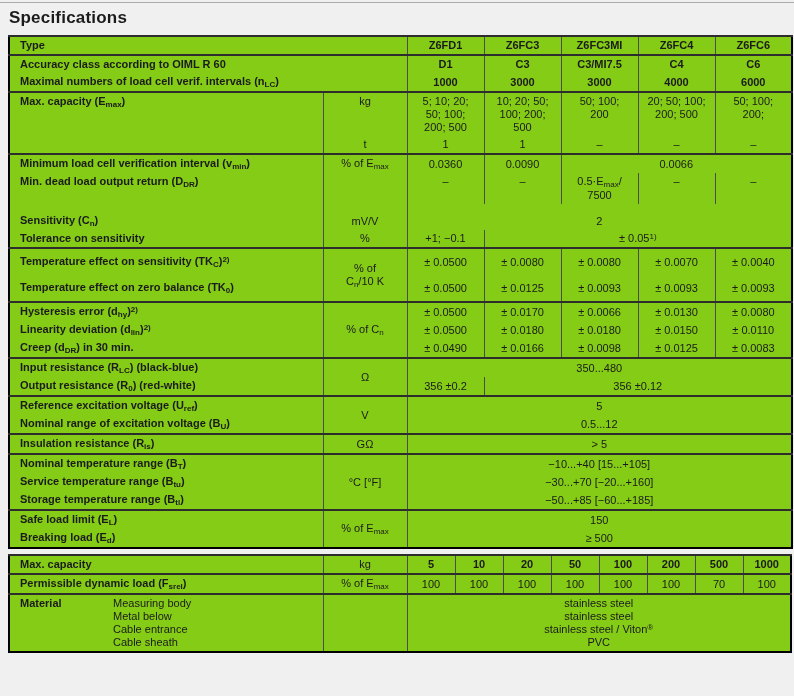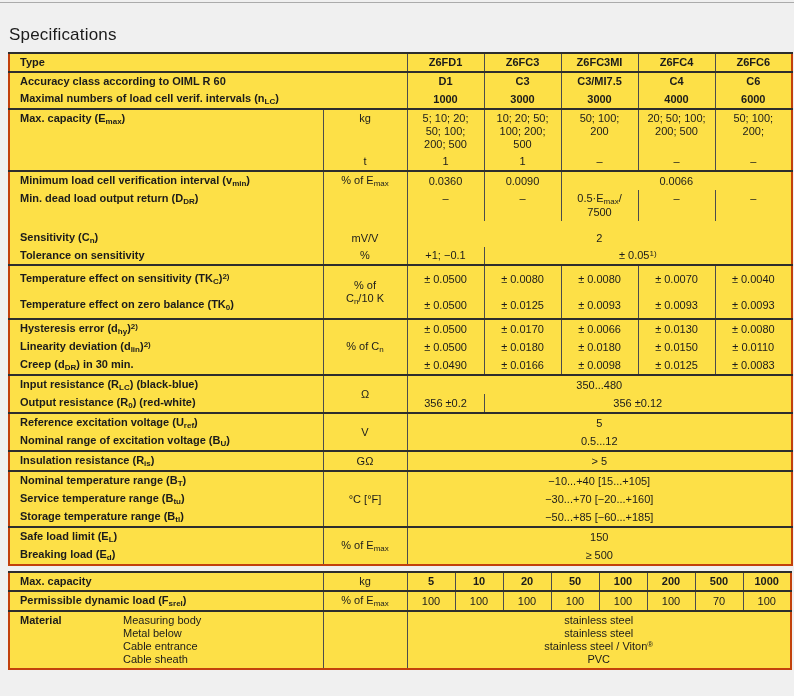--- a/index.html
+++ b/index.html
@@ -3,40 +3,40 @@
 <meta charset="utf-8">
 <style>
   html,body{margin:0;padding:0}
   body{
     width:794px;height:696px;overflow:hidden;
     background:#f0f0f0;color:#1b1b1b;
     font-family:"Liberation Sans", sans-serif;
   }
   .top-rule{height:1px;background:#ababab;margin-top:2px}
   .page{padding:0 3px 0 8px}
-  .title{font-size:17px;font-weight:normal;margin:22px 0 7px 1px;letter-spacing:.2px}
-  table{border-collapse:collapse;table-layout:fixed;background:#fde047;border:2px solid #c2410c}
+  .title{font-size:17px;font-weight:bold;margin:5px 0 7px 1px;letter-spacing:.2px}
+  table{border-collapse:collapse;table-layout:fixed;background:#84cc16;border:2px solid #000000}
   #t1{width:783px}
   #t2{width:782px;margin-top:5px}
   td{
     font-size:11px;line-height:13px;padding:2px 4px;
     vertical-align:middle;overflow:hidden;
     empty-cells:show;
   }
   tr.sec > td{border-top:2px solid #2d2d2d}
   td.lbl{text-align:left;font-weight:bold;padding-left:10px}
   td.unit, td.val{text-align:center;border-left:1px solid #4c4c4c}
   td.val.b{font-weight:bold}
   tr.top > td{vertical-align:top}
   tr.pad > td{padding-top:6px;padding-bottom:6px}
   tr.gap > td{padding-top:10px}
   sub{font-size:8px;line-height:1;vertical-align:-2px}
   sup{font-size:8px;line-height:1;vertical-align:3px}
   .matwrap{display:flex;align-items:flex-start}
-  .matwrap .m1{width:103px;flex:none}
+  .matwrap .m1{width:93px;flex:none}
   .matwrap .m2{flex:1}
 </style>
 </head>
 <body>
 
 <div class="top-rule"></div>
 
 <div class="page">
   <div class="title">Specifications</div>
 

